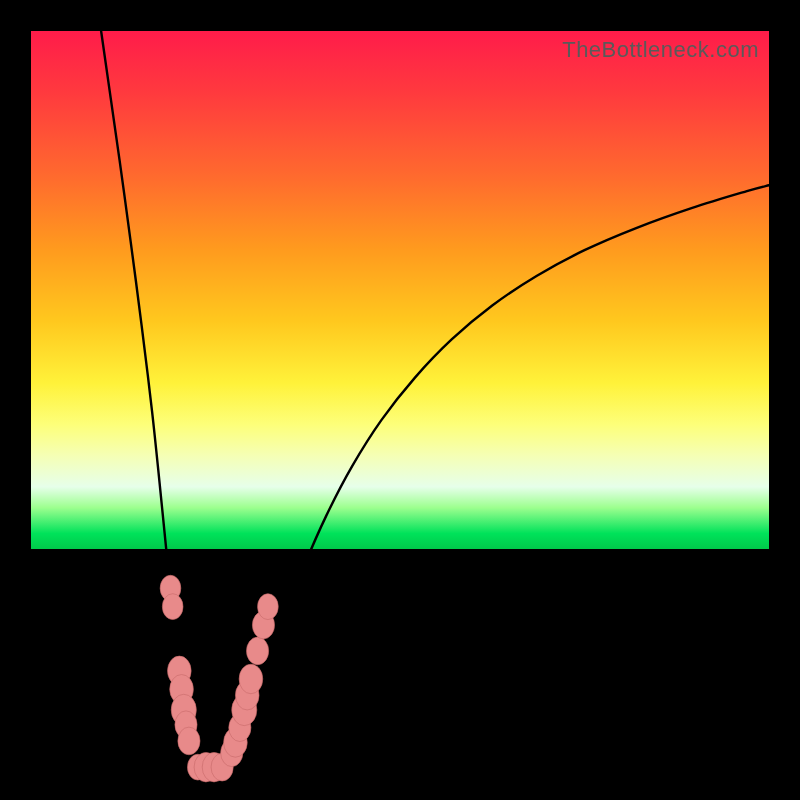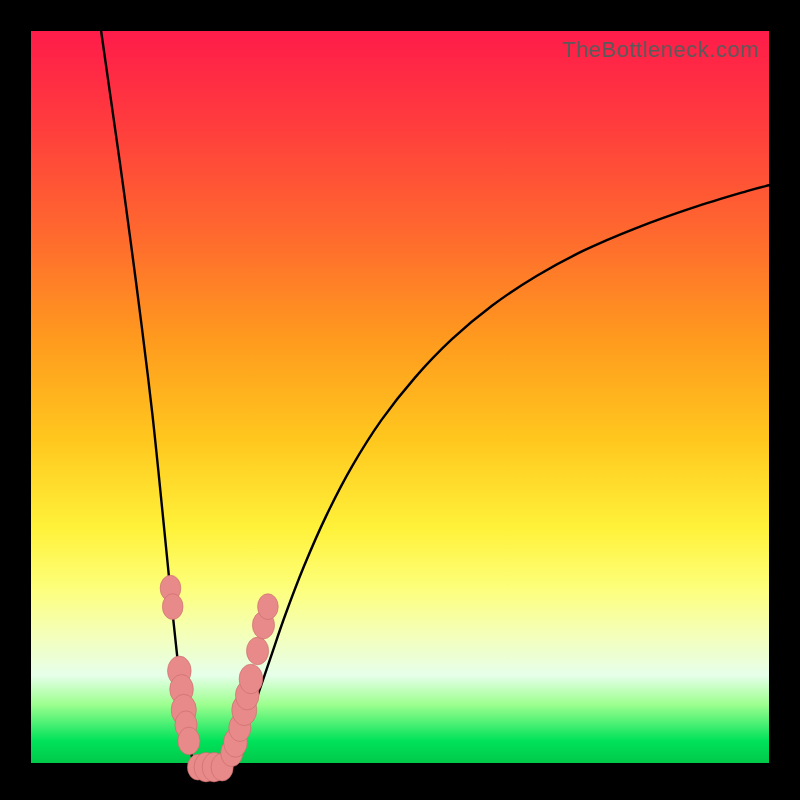--- a/index.html
+++ b/index.html
@@ -17,21 +17,21 @@
     top: 0;
     width: 800px;
     height: 800px;
     background: #000;
   }
   .plot-area {
     position: absolute;
     left: 31px;
     top: 31px;
     width: 738px;
-    height: 732px;
+    height: 518px;
     
     background: linear-gradient(
       to bottom,
       #ff1c4a 0%,
       #ff3a3e 12%,
       #ff6a2e 28%,
       #ff9a1e 42%,
       #ffc81e 56%,
       #fff23a 68%,
       #fdff7a 76%,

